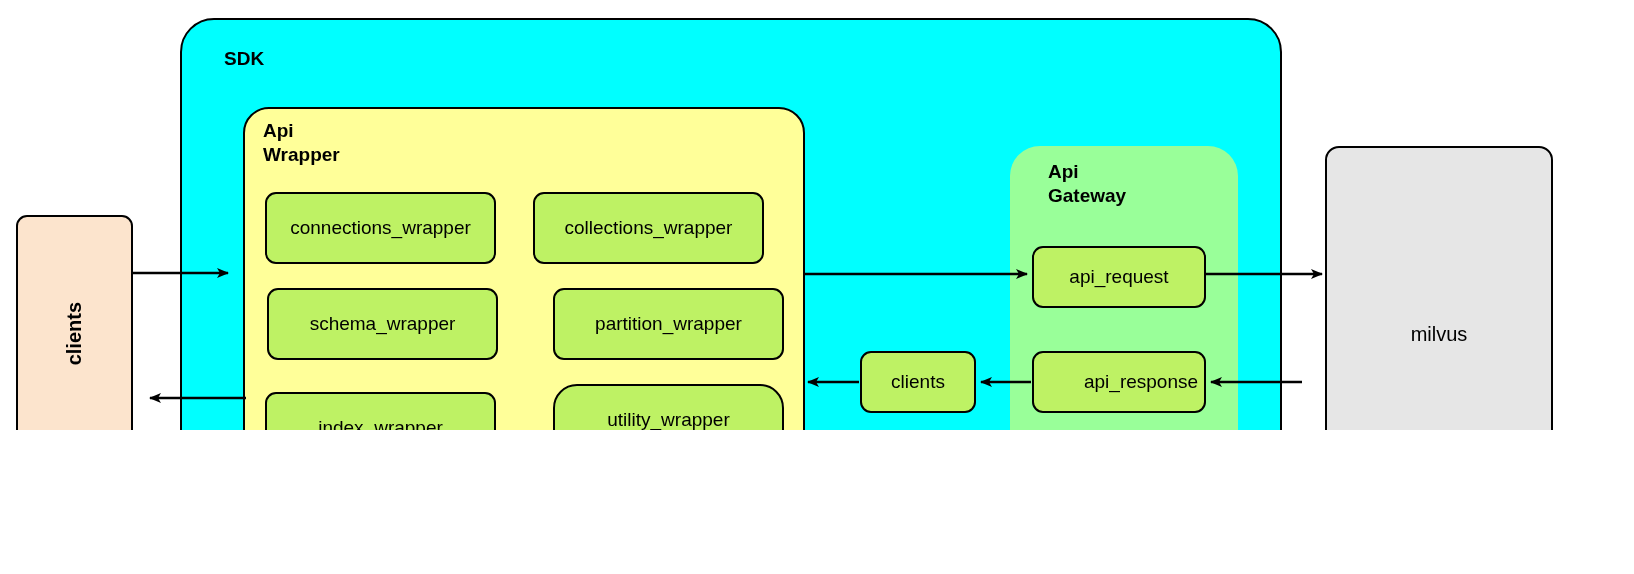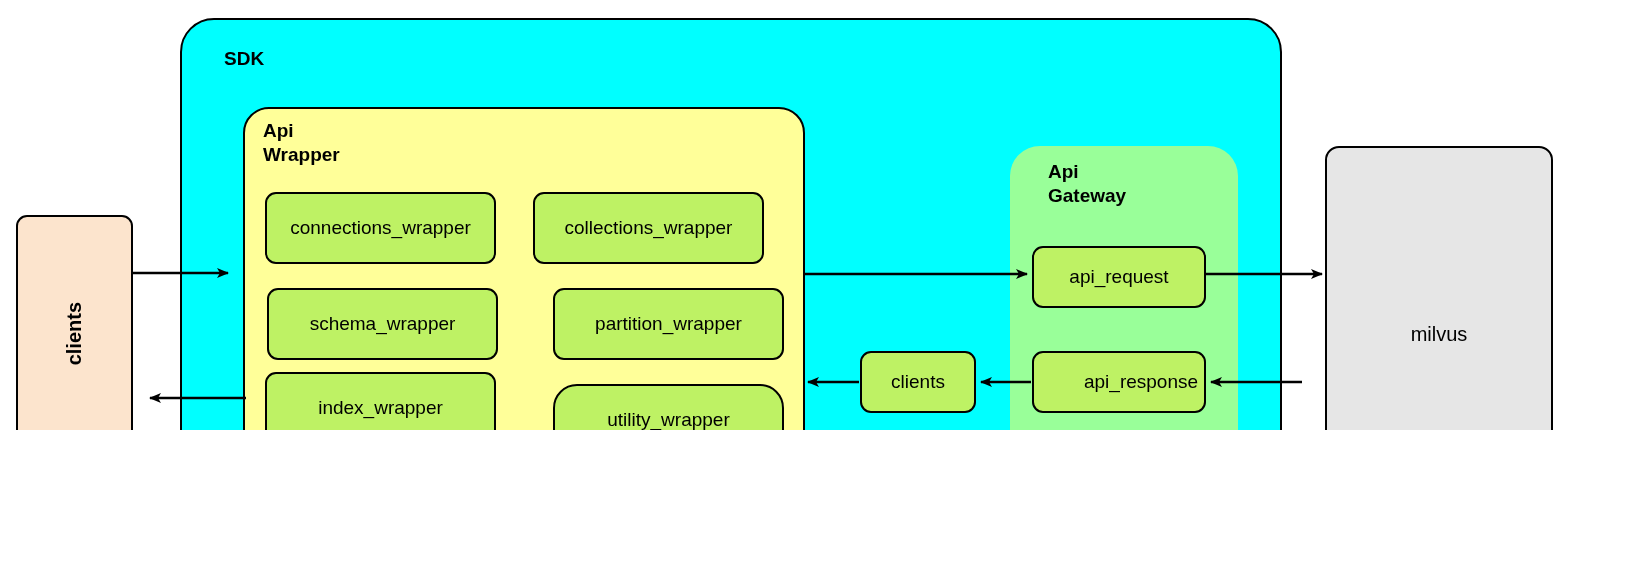--- a/index.html
+++ b/index.html
@@ -94,21 +94,21 @@
     border-radius: 11px;
     font-size: 19px;
     color: #000000;
   }
 
   
   .w1 { left: 265px; top: 192px; width: 231px; height: 72px; }
   .w2 { left: 533px; top: 192px; width: 231px; height: 72px; }
   .w3 { left: 267px; top: 288px; width: 231px; height: 72px; }
   .w4 { left: 553px; top: 288px; width: 231px; height: 72px; }
-  .w5 { left: 265px; top: 372px; width: 231px; height: 72px; }
+  .w5 { left: 265px; top: 392px; width: 231px; height: 72px; }
   .w6 { left: 553px; top: 384px; width: 231px; height: 72px; border-radius: 24px; }
 
   
   .g1 { left: 1032px; top: 246px; width: 174px; height: 62px; }
   .g2 { left: 1032px; top: 351px; width: 174px; height: 62px; padding-left: 44px; }
 
   
   .checker-node { left: 860px; top: 351px; width: 116px; height: 62px; }
 
   

